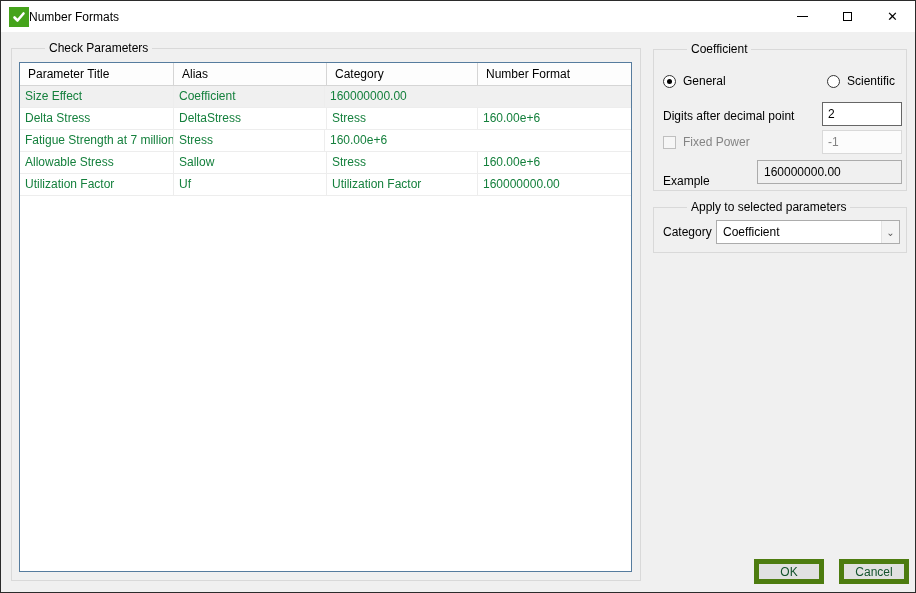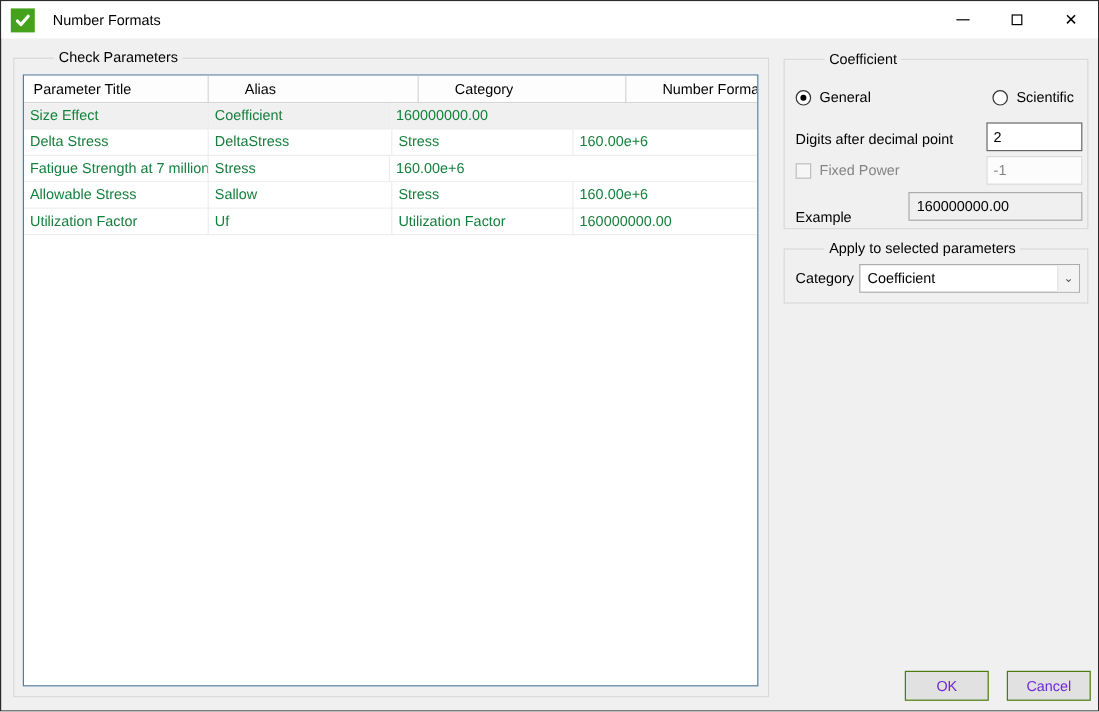--- a/index.html
+++ b/index.html
@@ -23,21 +23,21 @@
     background: #ffffff;
     display: flex; align-items: center;
   }
   .title-icon {
     width: 20px; height: 20px; margin-left: 8px;
     background: #45a31b;
     display: flex; align-items: center; justify-content: center;
     flex: 0 0 auto;
   }
   .title-icon svg { display: block; }
-  .title-text { margin-left: 15px; font-size: 12px; color: #000; white-space: nowrap; text-align: right; }
+  .title-text { margin-left: 0; font-size: 12px; color: #000; white-space: nowrap; text-align: right; }
   .caption-buttons { position: absolute; right: 0; top: 0; height: 31px; display: flex; }
   .caption-btn {
     width: 45px; height: 31px;
     display: flex; align-items: center; justify-content: center;
     cursor: default;
   }
   .glyph-min { width: 11px; height: 1px; background: #000; }
   .glyph-max { width: 9px; height: 9px; border: 1px solid #000; background: transparent; }
   .glyph-close { font-size: 13px; line-height: 1; color: #000; }
   
@@ -55,21 +55,21 @@
   #gb-coeff { left: 652px; top: 48px; width: 254px; height: 142px; }
   #gb-apply { left: 652px; top: 206px; width: 254px; height: 46px; padding-left: 32px; }
   
   .param-table {
     position: absolute; left: 18px; top: 61px;
     width: 613px; height: 510px;
     background: #fff;
     border: 1px solid #567c9e;
     overflow: hidden;
   }
-  .t-header { display: flex; height: 23px; border-bottom: 1px solid #d5d5d5; background: #fdfdfd; gap: 22px; }
+  .t-header { display: flex; height: 23px; border-bottom: 1px solid #d5d5d5; background: #fdfdfd; }
   .t-hcell {
     height: 23px; line-height: 22px;
     padding-left: 8px;
     border-right: 1px solid #d5d5d5;
     white-space: nowrap; overflow: hidden;
     color: #000;
   }
   .t-row { display: flex; height: 22px; border-bottom: 1px solid #ededed; background: #fff; }
   .t-row.selected { background: #f0f0f0; }
   .t-cell {
@@ -134,23 +134,23 @@
     display: flex; align-items: center; justify-content: center;
     color: #5a5a5a; font-size: 10px;
     background: #f3f3f3;
     border-left: 1px solid #e3e3e3;
   }
   
   .btn {
     position: absolute;
     width: 70px; height: 25px;
     background: #e1e1e1;
-    border: 1px solid #4d7c0f;
+    border: 5px solid #4d7c0f;
     font-family: "Liberation Sans", sans-serif;
-    font-size: 12px; color: #6d28d9;
+    font-size: 12px; color: #14532d;
     display: flex; align-items: center; justify-content: center;
     cursor: default;
   }
   #btn-ok { left: 753px; top: 558px; }
   #btn-cancel { left: 838px; top: 558px; }
 </style>
 </head>
 <body>
 
 <div class="window">

